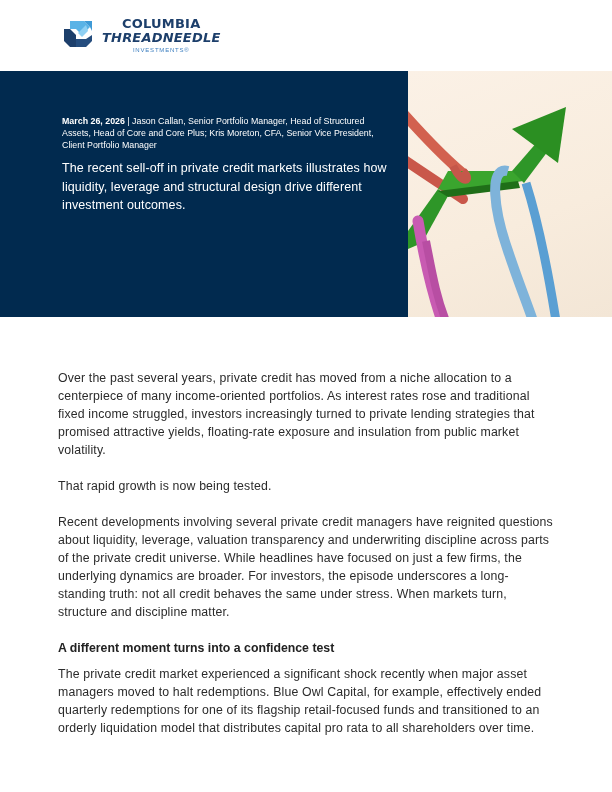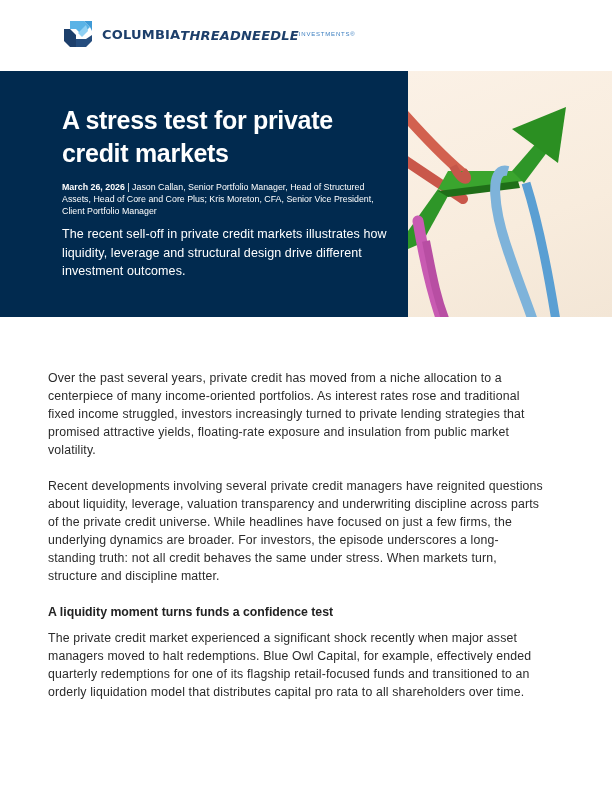--- a/index.html
+++ b/index.html
@@ -1,31 +1,31 @@
 <!DOCTYPE html>
 <html><head>
 <meta charset="utf-8">
 <style>
   html, body { margin: 0; padding: 0; }
   body { width: 612px; height: 792px; background: #ffffff; position: relative; overflow: hidden; font-family: "Liberation Sans", sans-serif; }
   .logo { position: absolute; left: 60px; top: 14px; height: 42px; display: flex; align-items: center; }
   .logo svg { width: 36px; height: 36px; }
-  .logo-text { margin-left: 6px; display: flex; flex-direction: row; line-height: 1; }
+  .logo-text { margin-left: 6px; display: flex; flex-direction: column; line-height: 1; align-items: center; }
   .logo-l1, .logo-l2 { font-family: "DejaVu Sans", sans-serif; font-weight: bold; font-size: 13px; color: #1d3f6b; letter-spacing: 0.2px; }
   .logo-l2 { margin-top: 1px; font-style: italic; }
   .logo-l3 { font-size: 6px; color: #3d7fc0; letter-spacing: 0.8px; margin-top: 3px; }
   .hero { position: absolute; left: 0; top: 71px; width: 612px; height: 246px; background: #012a4f; }
   .hero-text { position: absolute; left: 62px; top: 33px; width: 330px; color: #ffffff; }
   .hero-title { font-family: "Liberation Sans", sans-serif; font-weight: bold; font-size: 25px; line-height: 33px; letter-spacing: -0.3px; margin: 0; }
   .hero-meta { font-size: 9.5px; line-height: 12px; margin-top: 11px; transform: scaleX(0.93); transform-origin: left; width: 345px; }
   .hero-meta b { font-weight: bold; }
   .hero-deck { font-size: 12.5px; line-height: 18.5px; margin-top: 8px; letter-spacing: 0.1px; }
   .hero-image { position: absolute; left: 408px; top: 0; width: 204px; height: 246px; background: linear-gradient(160deg, #fbf1e6 0%, #f8ecdd 60%, #f3e6d6 100%); overflow: hidden; }
   .hero-image svg { width: 100%; height: 100%; display: block; }
-  .body { position: absolute; left: 48px; top: 369px; width: 495px; color: #2b2b2b; font-size: 12.3px; line-height: 18px; letter-spacing: 0.15px; }
+  .body { position: absolute; left: 58px; top: 369px; width: 495px; color: #2b2b2b; font-size: 12.3px; line-height: 18px; letter-spacing: 0.15px; }
   .body p { margin: 0 0 18px 0; }
   .body h2 { font-size: 12.3px; line-height: 18px; font-weight: bold; margin: 0; color: #222; letter-spacing: 0; }
   .body p.after-head { margin-top: 8px; }
 </style>
 </head>
 <body>
 
 <div class="logo">
   <svg viewBox="0 0 36 36">
     <polygon points="10,4 24,4 30,10 22,18 16,12 10,12" fill="#5ab3e6"></polygon>
@@ -36,21 +36,20 @@
   </svg>
   <div class="logo-text">
     <span class="logo-l1">COLUMBIA</span>
     <span class="logo-l2">THREADNEEDLE</span>
     <span class="logo-l3">INVESTMENTS®</span>
   </div>
 </div>
 
 <section class="hero">
   <div class="hero-text">
-    <h1 class="hero-title">A stress test for private credit markets</h1>
     <div class="hero-meta"><b>March 26, 2026</b><span> | Jason Callan, Senior Portfolio Manager, Head of Structured Assets, Head of Core and Core Plus; Kris Moreton, CFA, Senior Vice President, Client Portfolio Manager</span></div>
     <div class="hero-deck">The recent sell-off in private credit markets illustrates how liquidity, leverage and structural design drive different investment outcomes.</div>
   </div>
   <div class="hero-image" role="img" aria-label="Green upward arrow held by colored ropes">
     <svg viewBox="0 0 204 246" preserveAspectRatio="none">
 
       <path d="M-5,42 C20,70 45,95 62,108" stroke="#d2614f" stroke-width="10" fill="none" stroke-linecap="round"></path>
       <path d="M-5,88 C20,105 40,118 55,128" stroke="#c9574a" stroke-width="10" fill="none" stroke-linecap="round"></path>
 
       <polygon points="0,160 30,118 40,125 14,172 0,178" fill="#2e9628"></polygon>
@@ -65,16 +64,17 @@
       <path d="M18,170 C24,200 28,225 38,250" stroke="#b84ea3" stroke-width="8" fill="none"></path>
 
       <path d="M100,100 C80,95 86,140 100,180 C110,210 120,235 125,250" stroke="#7eb3da" stroke-width="10" fill="none"></path>
       <path d="M118,112 C130,150 140,200 148,250" stroke="#5a9fd3" stroke-width="9" fill="none"></path>
     </svg>
   </div>
 </section>
 
 <main class="body">
   <p>Over the past several years, private credit has moved from a niche allocation to a centerpiece of many income-oriented portfolios. As interest rates rose and traditional fixed income struggled, investors increasingly turned to private lending strategies that promised attractive yields, floating-rate exposure and insulation from public market volatility.</p>
+  <p>That rapid growth is now being tested.</p>
   <p>Recent developments involving several private credit managers have reignited questions about liquidity, leverage, valuation transparency and underwriting discipline across parts of the private credit universe. While headlines have focused on just a few firms, the underlying dynamics are broader. For investors, the episode underscores a long-standing truth: not all credit behaves the same under stress. When markets turn, structure and discipline matter.</p>
-  <h2>A liquidity moment turns funds a confidence test</h2>
+  <h2>A different moment turns into a confidence test</h2>
   <p class="after-head">The private credit market experienced a significant shock recently when major asset managers moved to halt redemptions. Blue Owl Capital, for example, effectively ended quarterly redemptions for one of its flagship retail-focused funds and transitioned to an orderly liquidation model that distributes capital pro rata to all shareholders over time.</p>
 </main>
 
 </body></html>

